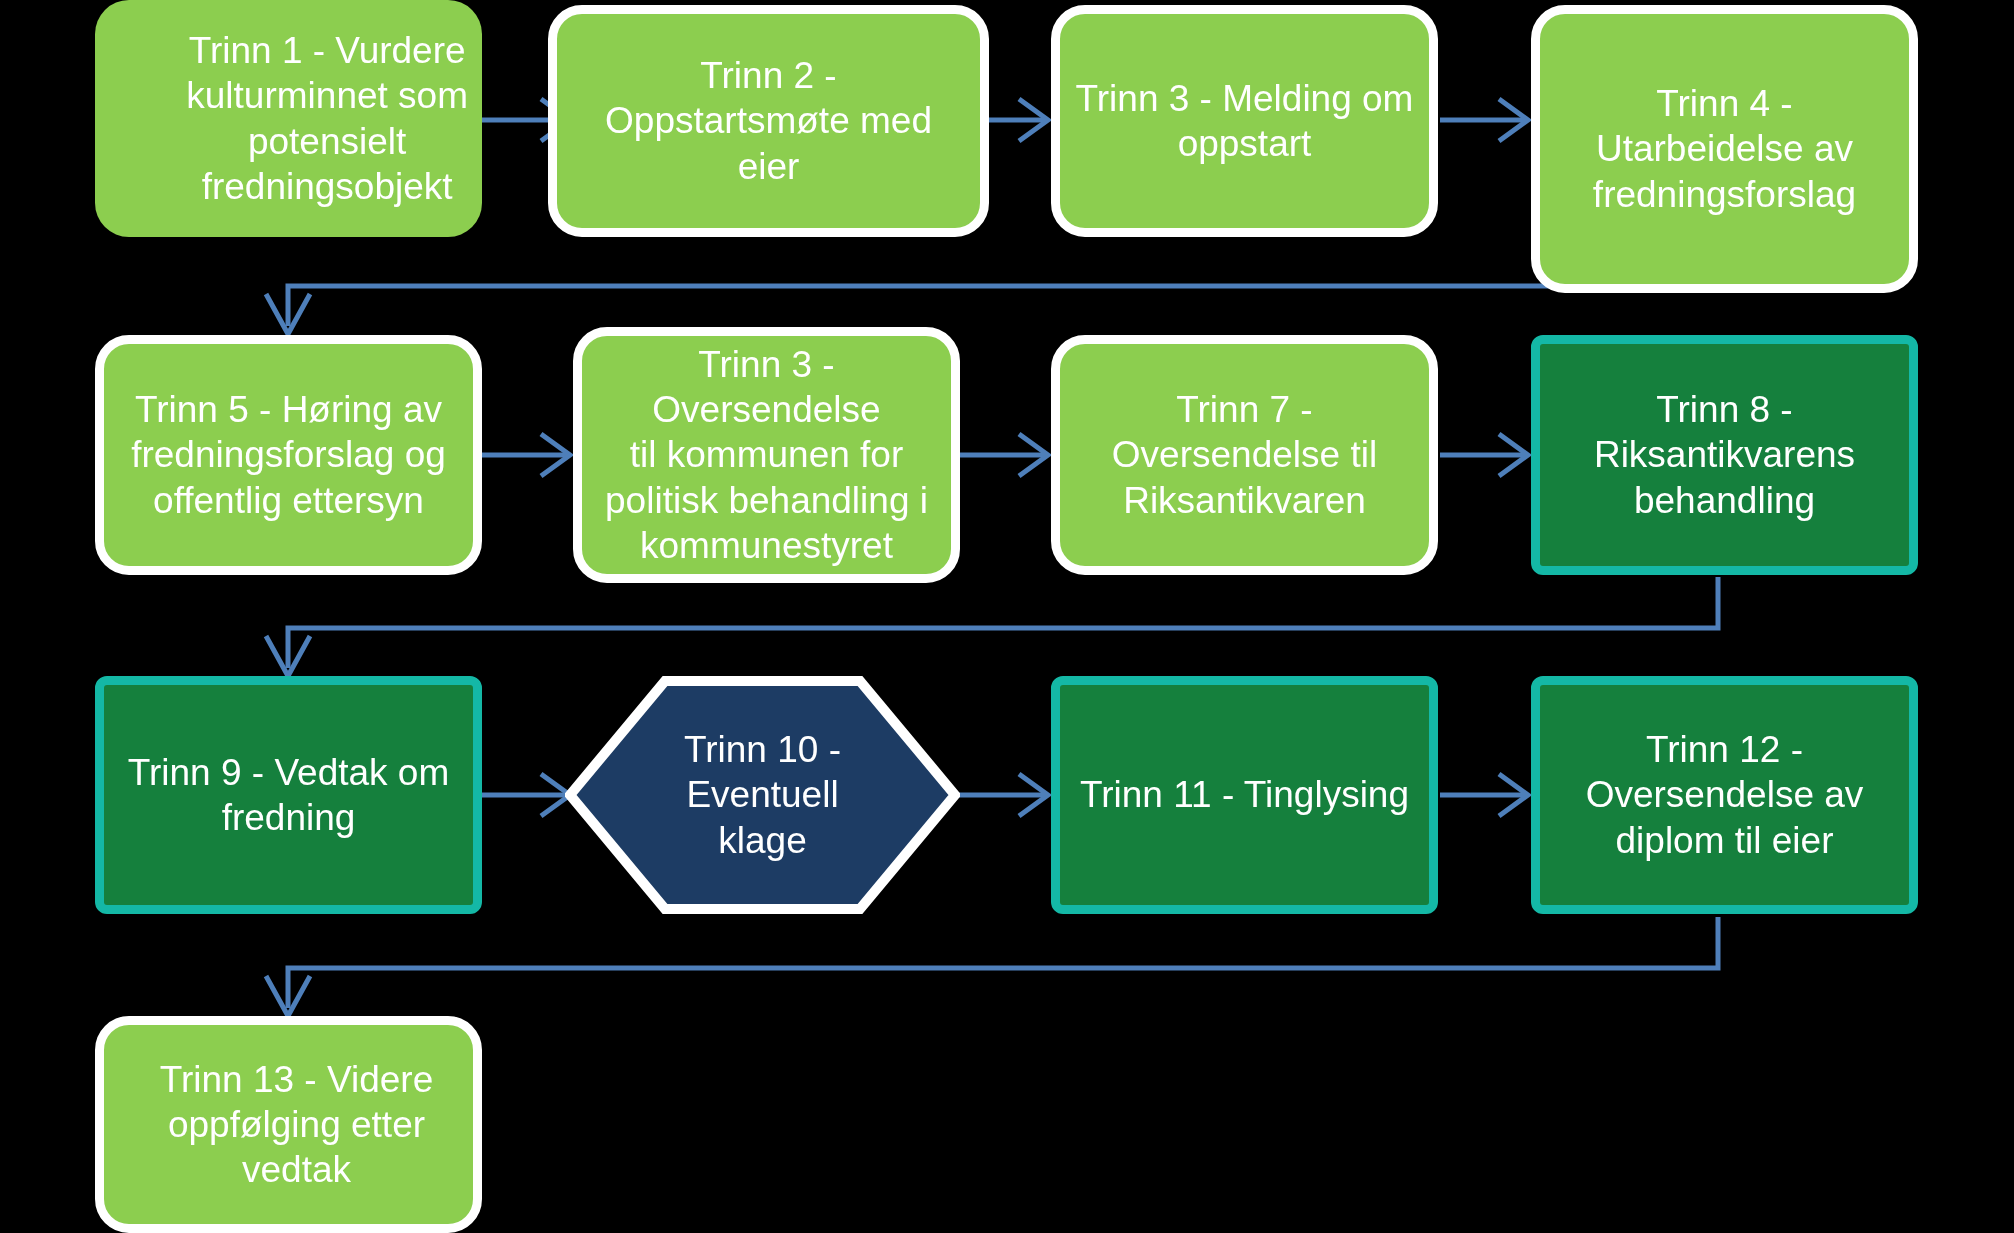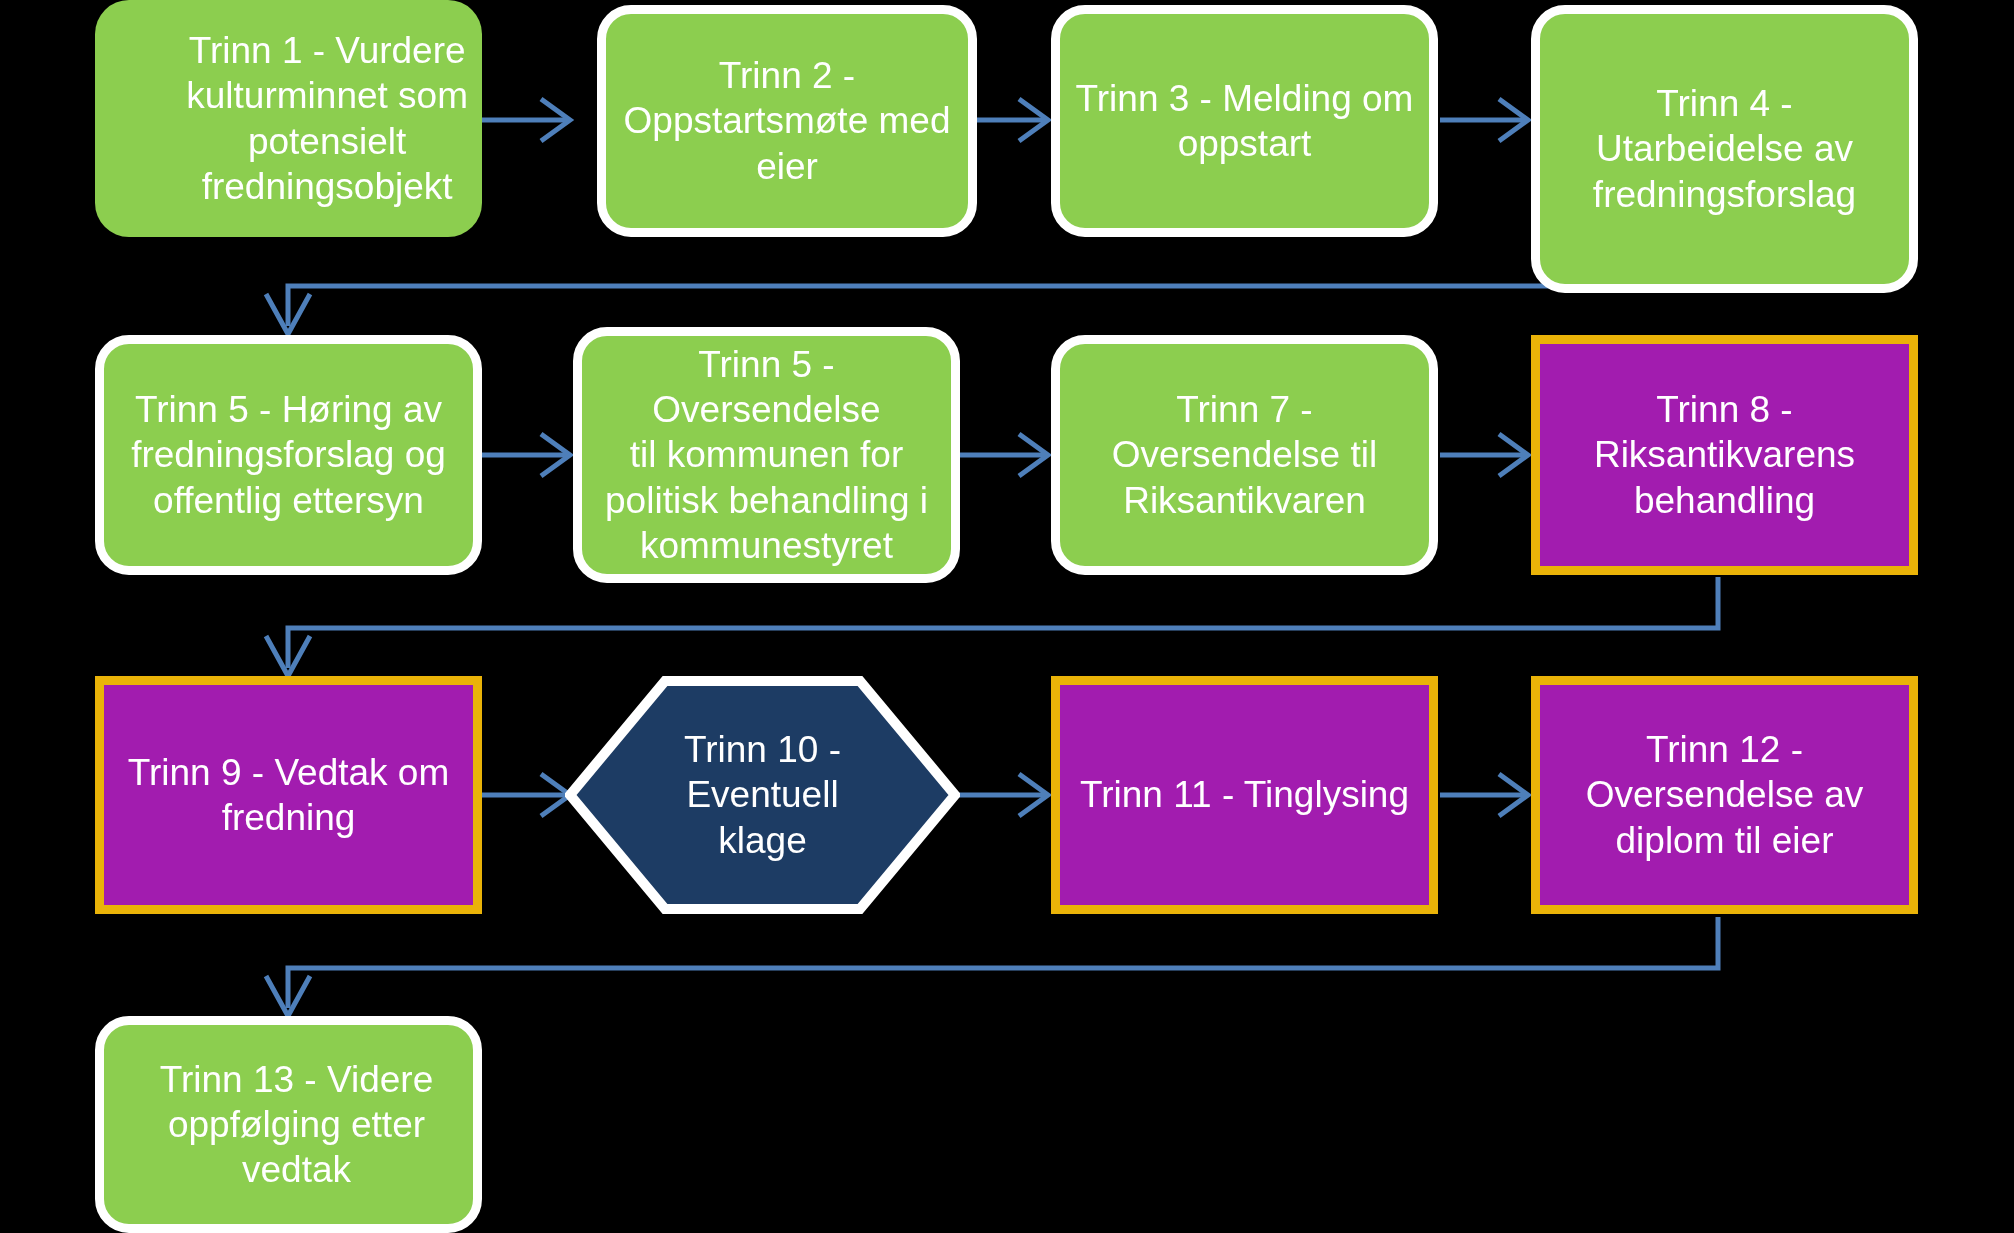--- a/index.html
+++ b/index.html
@@ -28,23 +28,23 @@
     background:#8CCE4F;
     border-radius:34px;
     border:9px solid #ffffff;
     font-size:37px;
   }
   
   .proc-green.no-border{border:none;}
 
   
   .proc-navy{
-    background:#a21caf;
-    border:9px solid #eab308;
-    border-radius:0;
+    background:#15803d;
+    border:9px solid #14b8a6;
+    border-radius:12px;
     font-size:37px;
   }
 
   
   .hex-wrap{position:absolute;}
   .hex-wrap svg{position:absolute;inset:0;}
   .hex-text{
     position:absolute;inset:0;
     display:flex;align-items:center;justify-content:center;
     color:#fff;font-size:37px;text-align:center;line-height:1.22;
@@ -117,21 +117,21 @@
     </g>
   </svg>
 
   <div class="node proc-green no-border" style="left:95px;top:0px;width:387px;height:237px;justify-content:flex-end;">
     <span class="label">Trinn 1 - Vurdere
 kulturminnet som
 potensielt
 fredningsobjekt</span>
   </div>
 
-  <div class="node proc-green" style="left:597px;top:5px;width:380px;height:232px;">
+  <div class="node proc-green" style="left:548px;top:5px;width:441px;height:232px;">
     <span class="label">Trinn 2 -
 Oppstartsmøte med
 eier</span>
   </div>
 
   <div class="node proc-green" style="left:1051px;top:5px;width:387px;height:232px;">
     <span class="label">Trinn 3 - Melding om
 oppstart</span>
   </div>
 
@@ -141,21 +141,21 @@
 fredningsforslag</span>
   </div>
 
   <div class="node proc-green" style="left:95px;top:335px;width:387px;height:240px;">
     <span class="label">Trinn 5 - Høring av
 fredningsforslag og
 offentlig ettersyn</span>
   </div>
 
   <div class="node proc-green" style="left:573px;top:327px;width:387px;height:256px;">
-    <span class="label">Trinn 5 - Oversendelse
+    <span class="label">Trinn 3 - Oversendelse
 til kommunen for
 politisk behandling i
 kommunestyret</span>
   </div>
 
   <div class="node proc-green" style="left:1051px;top:335px;width:387px;height:240px;">
     <span class="label">Trinn 7 -
 Oversendelse til
 Riksantikvaren</span>
   </div>

